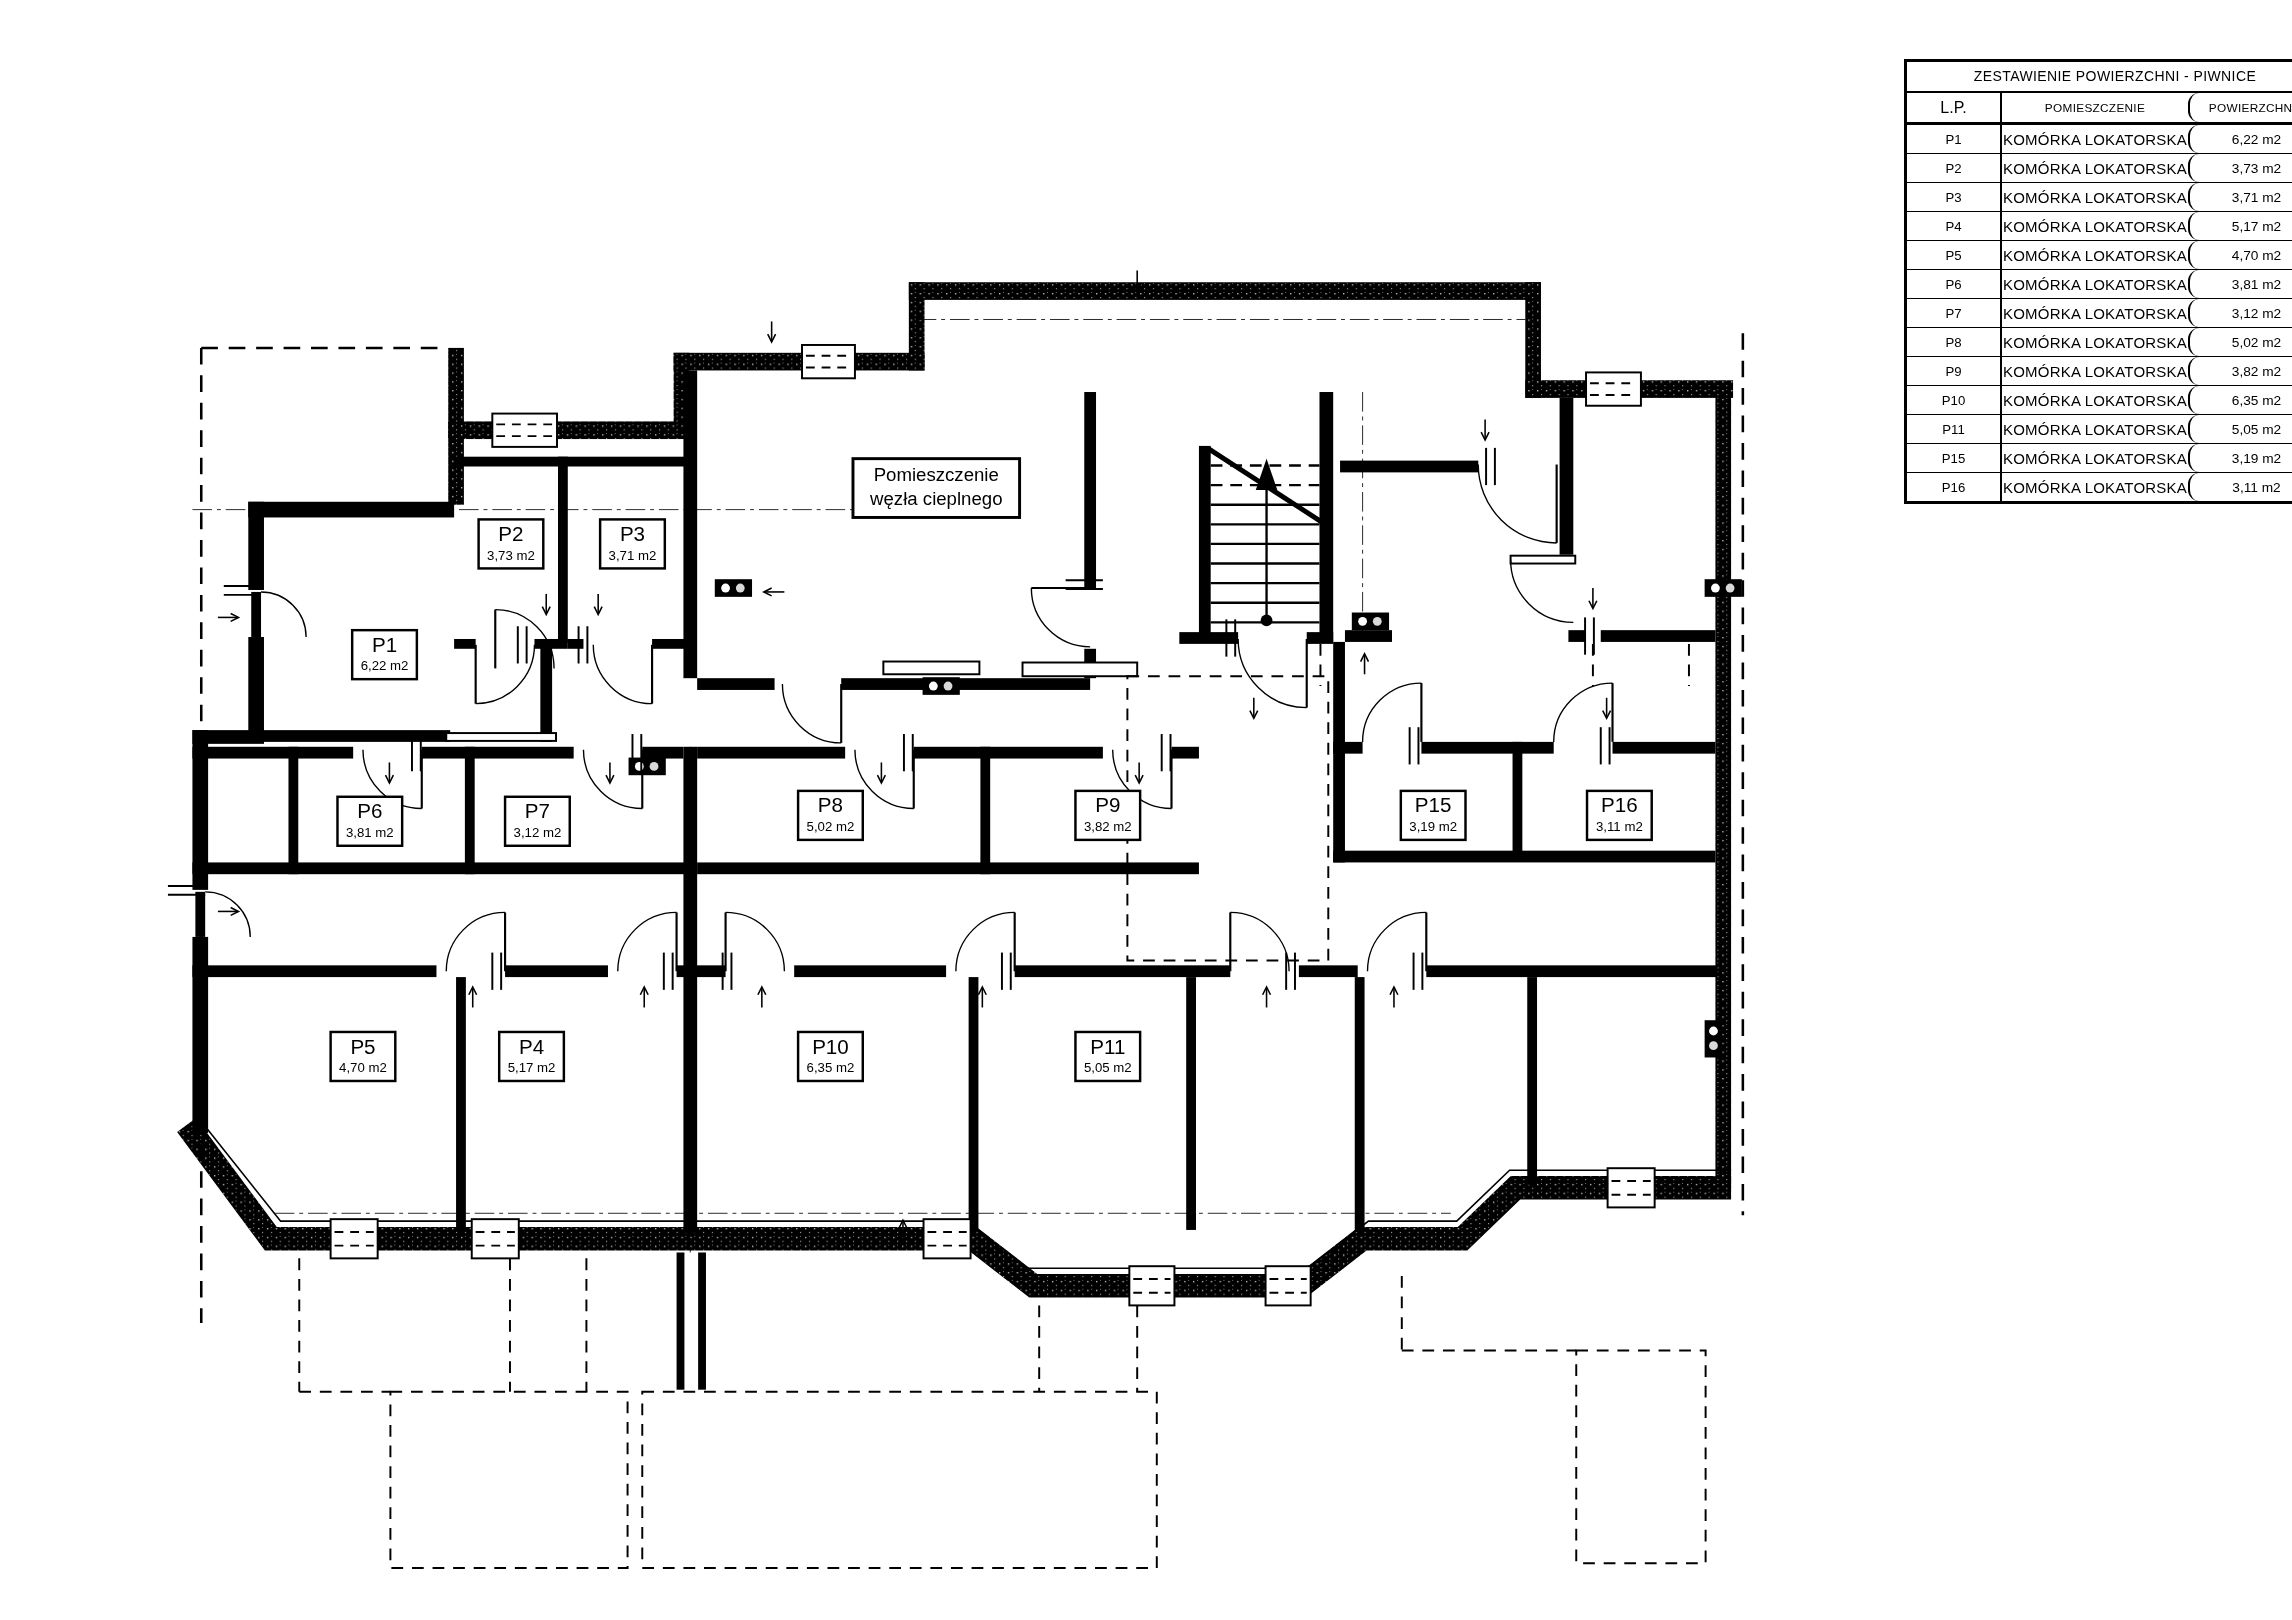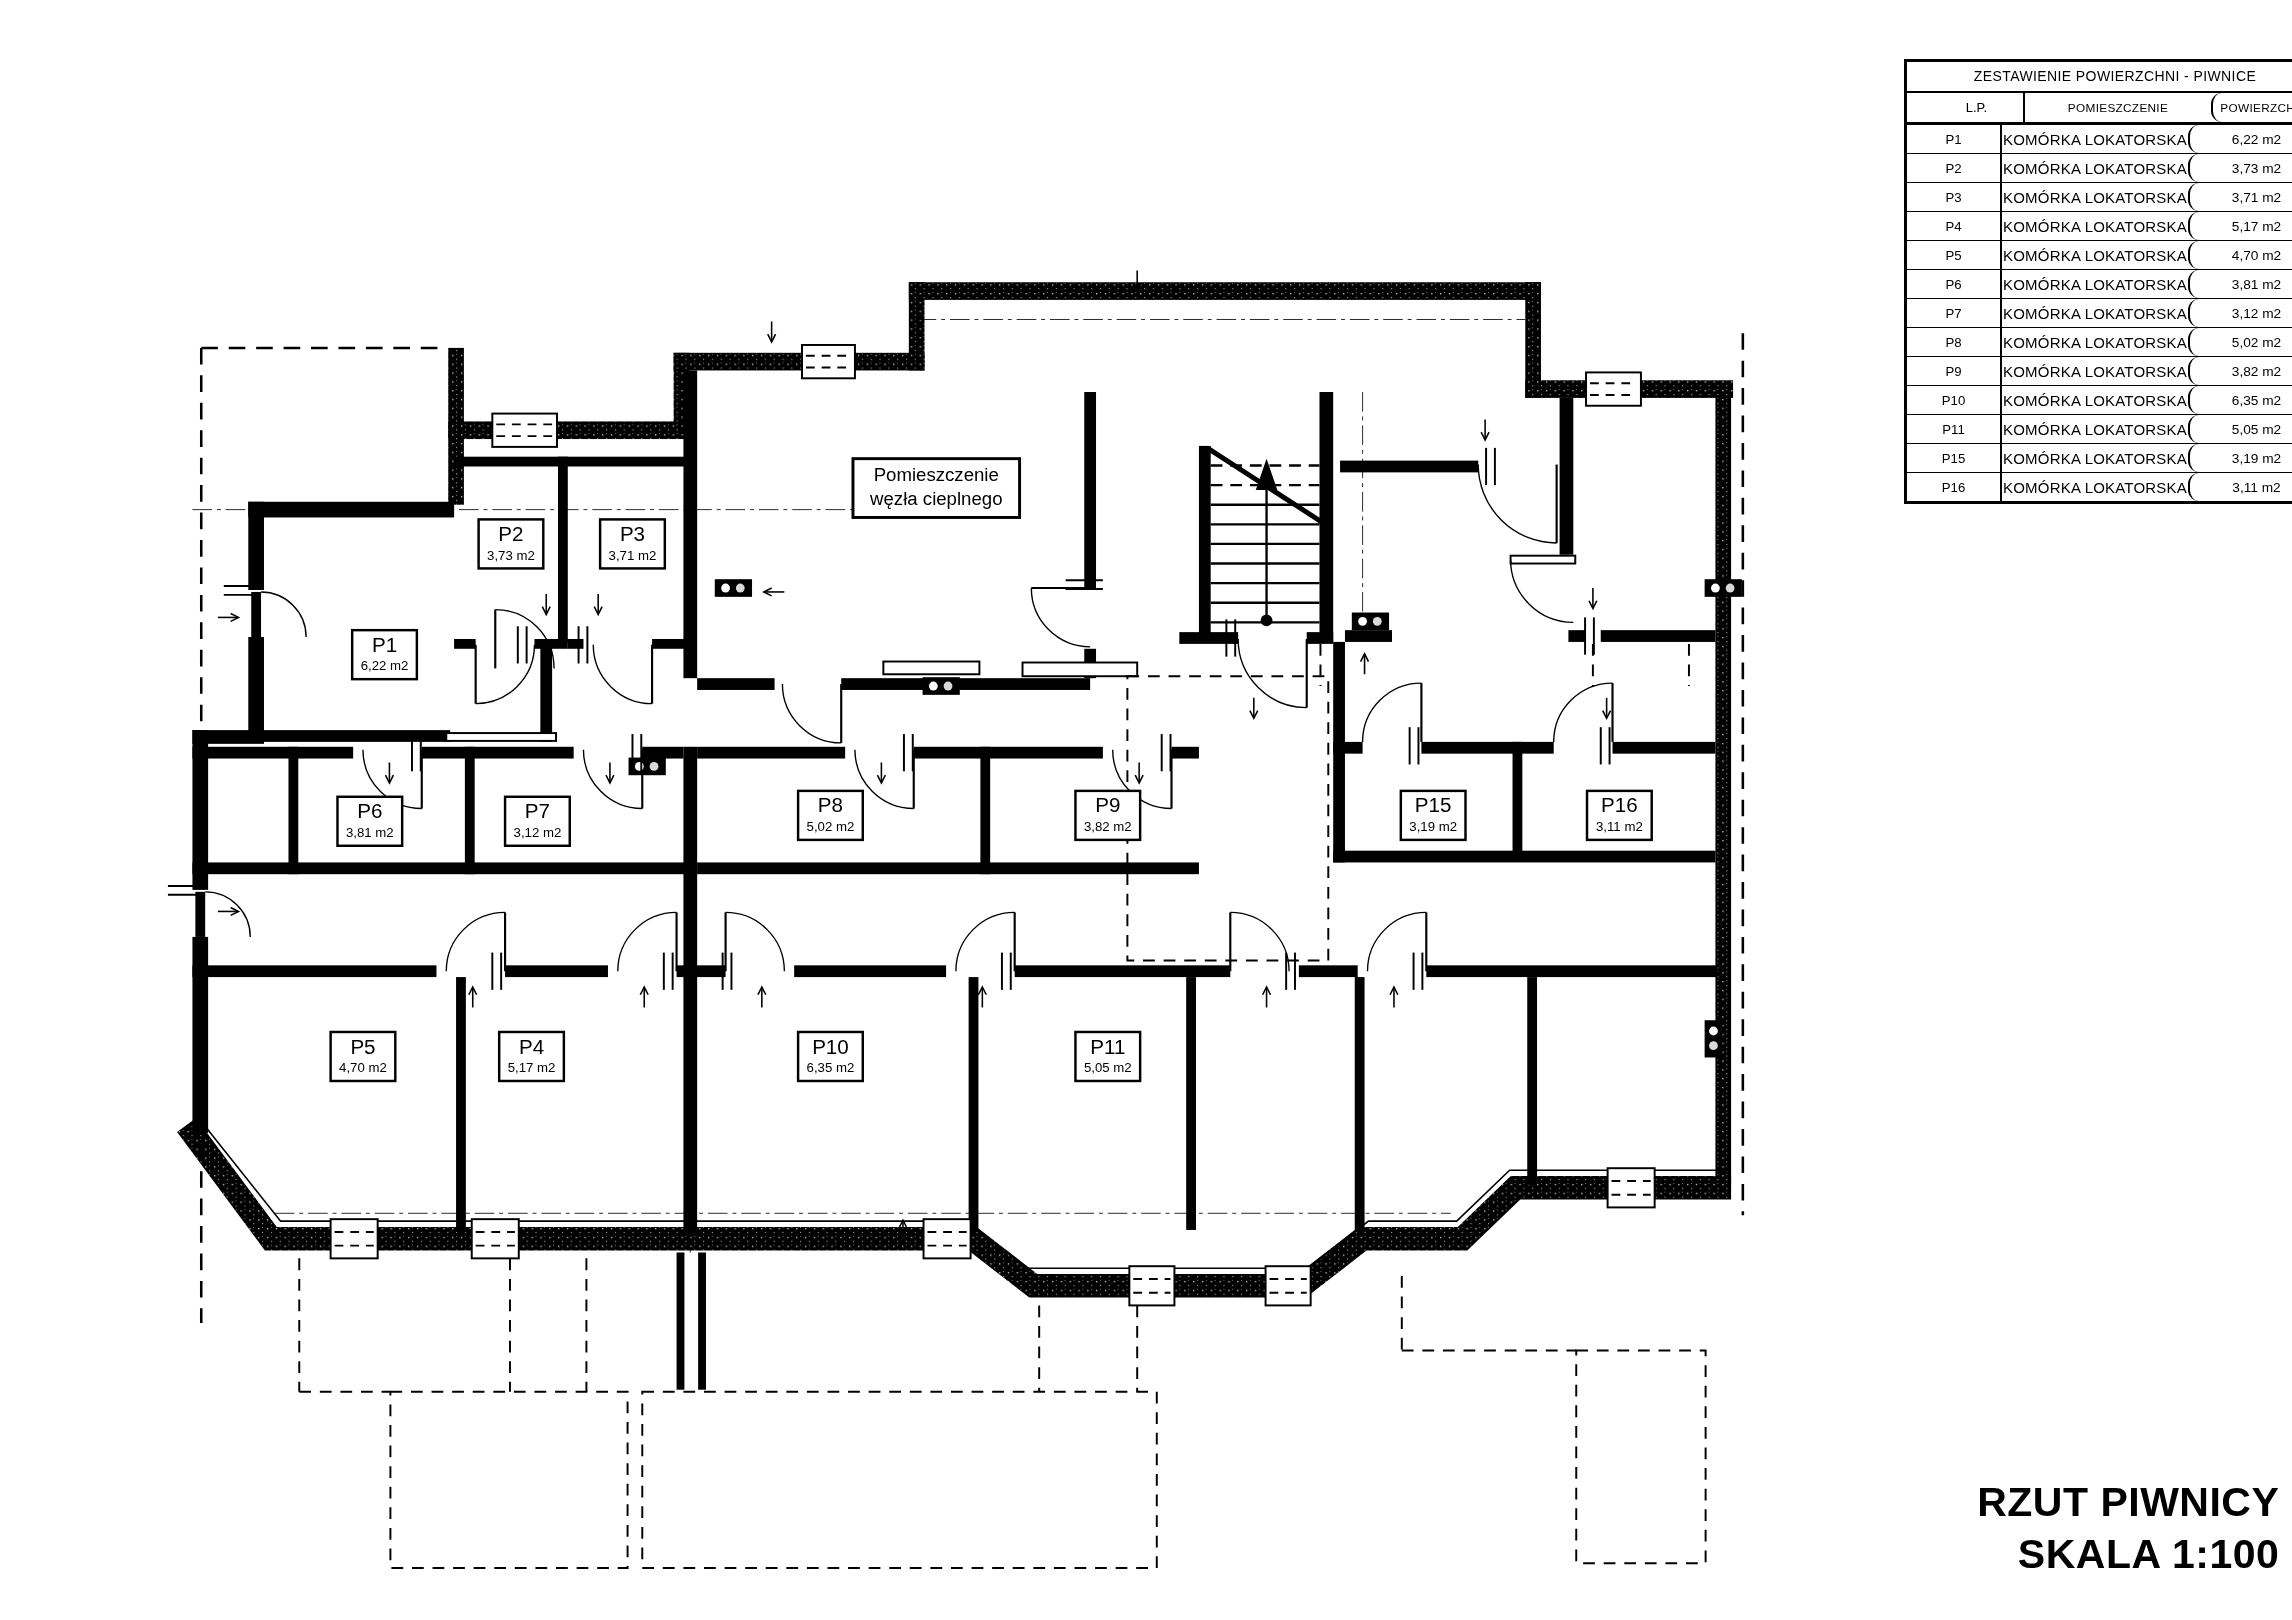--- a/index.html
+++ b/index.html
@@ -26,21 +26,21 @@
   
   .area-table{position:absolute;left:1904px;top:59px;width:416px;border:3.4px solid #000;background:#fff;}
   .t-title{height:29px;line-height:29px;text-align:center;font-size:14px;letter-spacing:0.4px;
            border-bottom:2.9px solid #000;}
   .t-row{display:flex;height:28px;border-top:1.5px solid #000;}
   .t-row.t-head{height:29px;border-top:none;border-bottom:2px solid #000;font-size:11.8px;}
   .t-c{display:flex;align-items:center;justify-content:center;overflow:hidden;}
   .t-c1{width:93px;font-size:13.2px;}
   .t-c2{width:186px;border-left:2.9px solid #000;font-size:15px;letter-spacing:0.2px;}
   .t-c3{flex:1;border-left:2.9px solid #000;font-size:13.7px;border-radius:11px;}
-  .t-head .t-c1{font-size:13px;padding-left:23px;}
+  .t-head .t-c1{font-size:16px;}
   .t-head .t-c2,.t-head .t-c3{font-size:11.8px;letter-spacing:0.3px;}
 
   
   .title-block{position:absolute;right:13.7px;top:1476px;text-align:right;
                font-weight:bold;font-size:41px;line-height:1.28;letter-spacing:0.5px;}
 </style>
 </head>
 <body>
 
 <div class="canvas">
@@ -517,19 +517,15 @@
         <div class="t-c t-c3">3,19 m2</div>
       </div>
   <div class="t-row">
         <div class="t-c t-c1">P16</div>
         <div class="t-c t-c2">KOMÓRKA LOKATORSKA</div>
         <div class="t-c t-c3">3,11 m2</div>
       </div>
 </div>
 
 
-<div class="title-block">
-  <div>RZUT PIWNICY</div>
-  <div>SKALA 1:100</div>
+
 </div>
 
-</div>
-
 
 </body></html>

